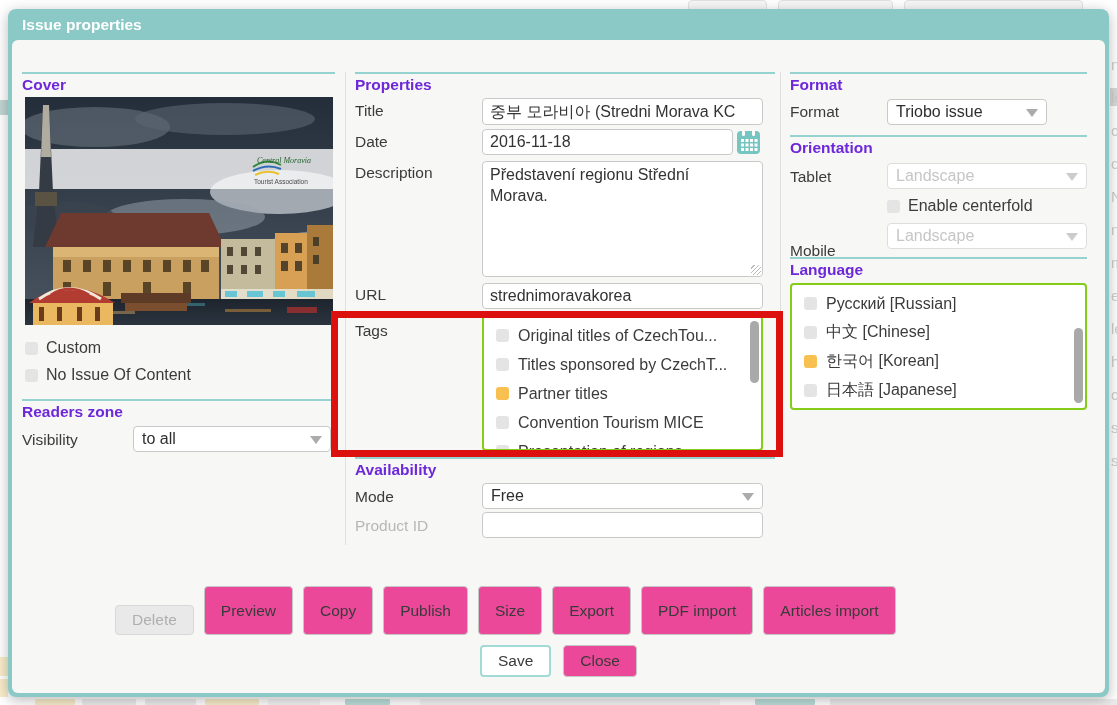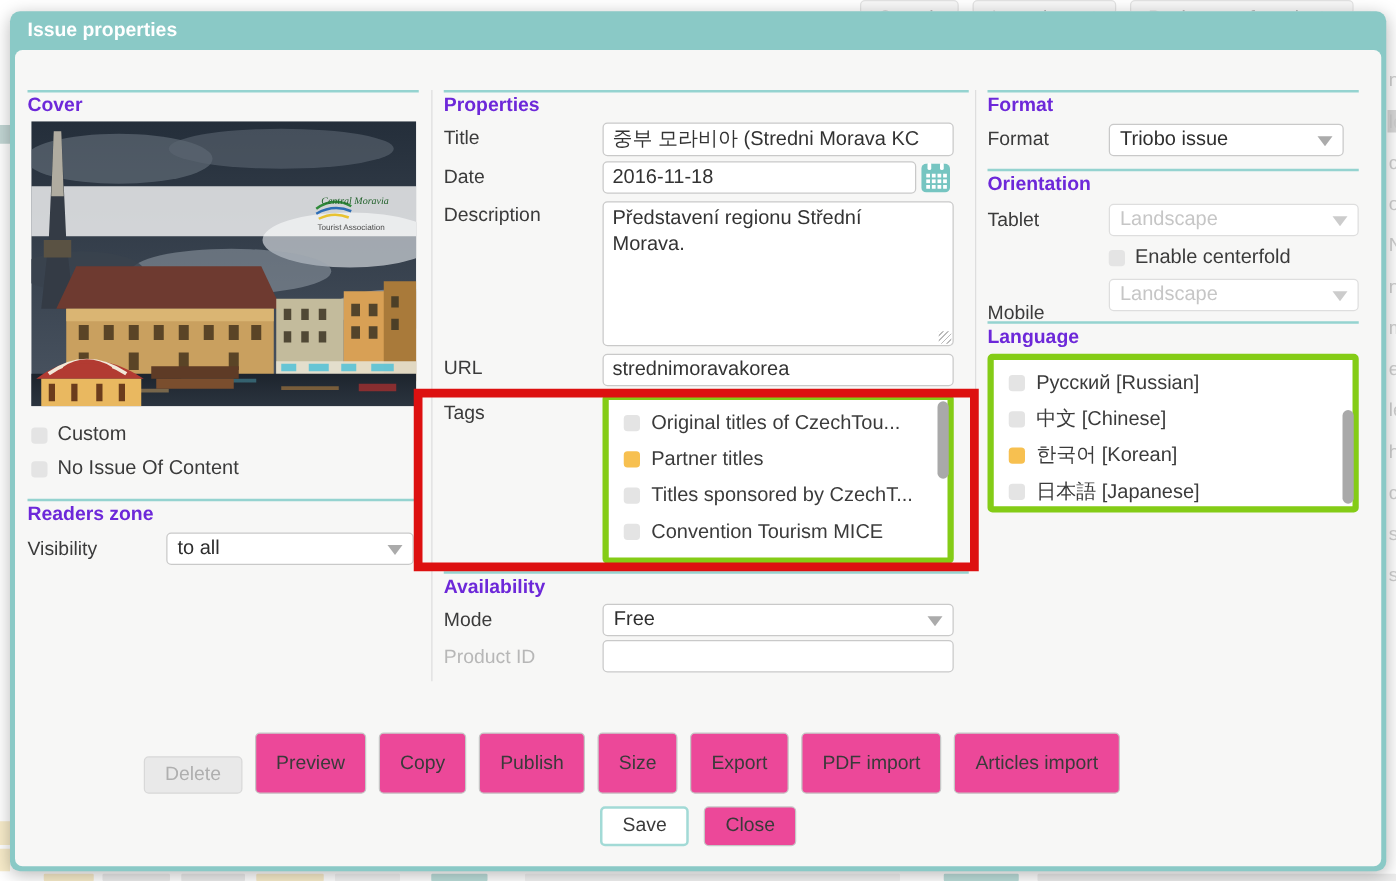--- a/index.html
+++ b/index.html
@@ -45,21 +45,21 @@
     background:repeating-linear-gradient(135deg,transparent 0 2px,#bbb 2px 3px); }
   .sel { position:absolute; background:#fff; border:1px solid #c9c9c9; border-radius:4px;
     font-size:16px; color:#2e2e2e; padding:0 24px 0 8px; overflow:hidden; white-space:nowrap; }
   .sel::after { content:""; position:absolute; right:8px; top:9px;
     border-left:6px solid transparent; border-right:6px solid transparent; border-top:8px solid #ababab; }
   .sel.dis { color:#c6c6c6; border-color:#dedede; }
   .sel.dis::after { border-top-color:#cccccc; }
   .cb { width:13px; height:13px; border-radius:3px; background:#e4e4e4; display:inline-block; flex:none; }
   .cb.on { background:#f7c050; }
   .opt-row { position:absolute; display:flex; align-items:center; gap:8px; font-size:16px; color:#3b3b3b; }
-  .listbox { position:absolute; background:#fff; border:5px solid #84cc16; border-radius:4px; overflow:hidden; padding-top:4px; }
+  .listbox { position:absolute; background:#fff; border:2px solid #84cc16; border-radius:4px; overflow:hidden; padding-top:4px; }
   .check-row { display:flex; align-items:center; gap:9px; padding:4px 0 4px 12px; font-size:16px; color:#3b3b3b; height:29px; white-space:nowrap; }
   .check-row .cb-label { overflow:hidden; max-width:218px; }
   .thumb { position:absolute; width:9px; border-radius:5px; background:#a9a9a9; right:3px; }
   .btn { background:#ec4899; border:1px solid #c6c6c6; border-radius:4px; padding:5px 16px;
     font-size:15.5px; color:#3a3a3a; font-family:inherit; white-space:nowrap; }
   .btn.dis { color:#afafaf; background:#e9e9e9; border-color:#d8d8d8;margin-top:19px; }
   .btn.save { background:#fff; border:2px solid #a2dad6; }
   .btn-row { position:absolute; left:103px; top:546px; display:flex; gap:10px; }
   .btn-row2 { position:absolute; left:0; right:0; top:605px; display:flex; gap:12px; justify-content:center; }
   .cover-img { position:absolute; left:13px; top:57px; width:308px; height:228px; }
@@ -263,26 +263,26 @@
       <div class="lbl" style="left:343px;top:246px">URL</div>
       <div class="inp" style="left:470px;top:243px;width:281px;height:26px">strednimoravakorea</div>
 
       <div class="lbl" style="left:343px;top:282px">Tags</div>
       <div class="listbox" style="left:470px;top:275px;width:281px;height:136px">
           <div class="check-row">
             <span class="cb"></span>
             <span class="cb-label">Original titles of CzechTou...</span>
           </div>
           <div class="check-row">
+            <span class="cb"></span>
+            <span class="cb-label">Titles sponsored by CzechT...</span>
+          </div>
+          <div class="check-row">
             <span class="cb on"></span>
             <span class="cb-label">Partner titles</span>
-          </div>
-          <div class="check-row">
-            <span class="cb"></span>
-            <span class="cb-label">Titles sponsored by CzechT...</span>
           </div>
           <div class="check-row">
             <span class="cb"></span>
             <span class="cb-label">Convention Tourism MICE</span>
           </div>
           <div class="check-row">
             <span class="cb"></span>
             <span class="cb-label">Presentation of regions</span>
           </div>
         </div>
@@ -296,21 +296,21 @@
         <span>Free</span>
       </div>
 
       <div class="lbl dis" style="left:343px;top:477px">Product ID</div>
       <div class="inp" style="left:470px;top:472px;width:281px;height:26px"></div>
 
       <div class="vdiv" style="left:768px;top:32px;height:342px"></div>
       <div class="sec-line" style="left:778px;top:32px;width:297px"></div>
       <div class="sec-h" style="left:778px;top:36px">Format</div>
       <div class="lbl" style="left:778px;top:63px">Format</div>
-      <div class="sel" style="left:875px;top:59px;width:188px;height:26px">
+      <div class="sel" style="left:875px;top:59px;width:160px;height:26px">
         <span>Triobo issue</span>
       </div>
 
       <div class="sec-line" style="left:778px;top:95px;width:297px"></div>
       <div class="sec-h" style="left:778px;top:99px">Orientation</div>
       <div class="lbl" style="left:778px;top:128px">Tablet</div>
       <div class="sel dis" style="left:875px;top:123px;width:200px;height:26px">
         <span>Landscape</span>
       </div>
       <div class="opt-row" style="left:875px;top:157px">

